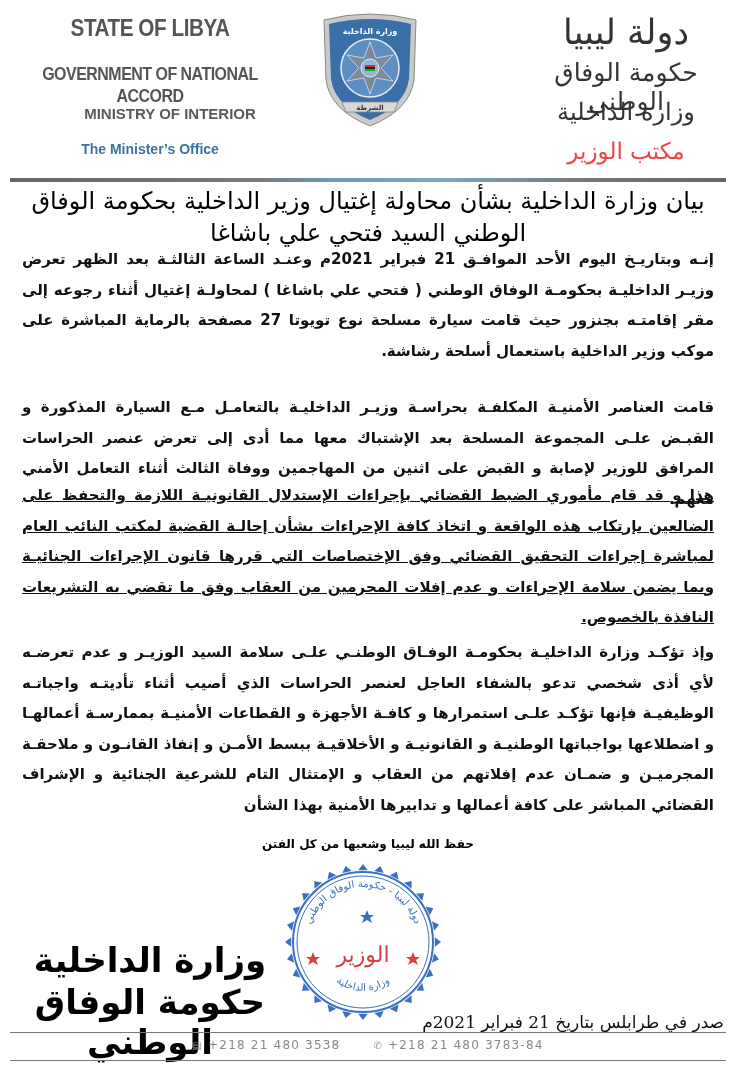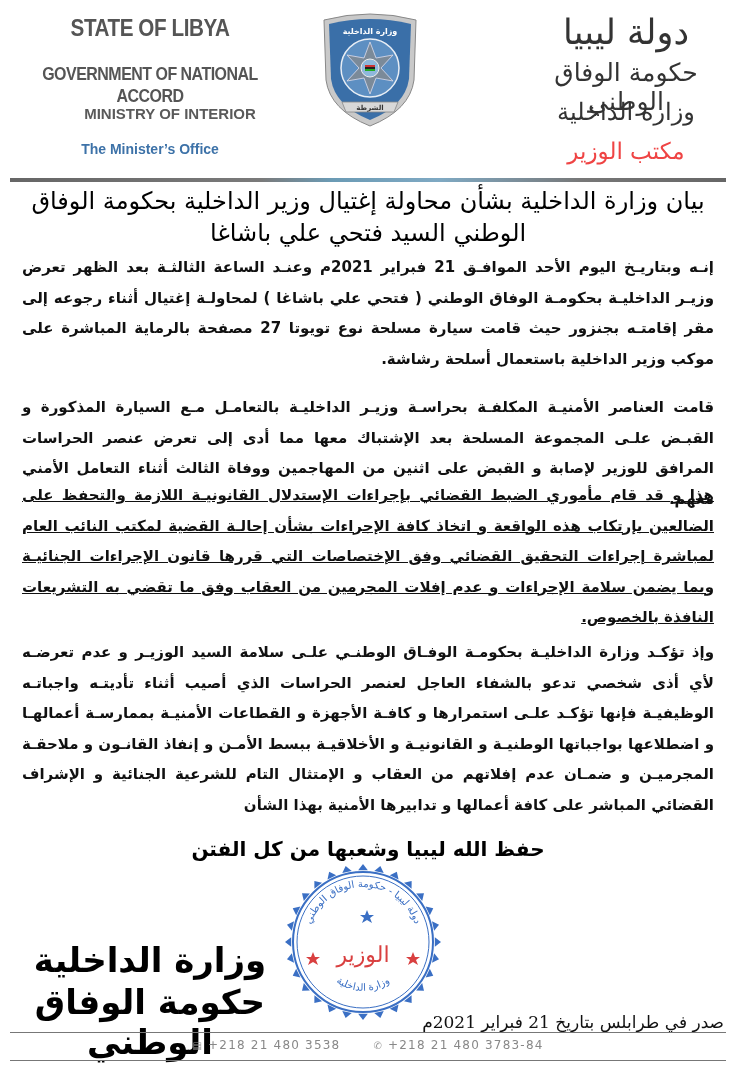--- a/index.html
+++ b/index.html
@@ -25,27 +25,27 @@
   .hdr-rule { position: absolute; left: 10px; right: 10px; top: 178px; height: 4px;
     background: linear-gradient(90deg, #666 0%, #7a7a7a 35%, #6b9bb5 45%, #7fa9c3 60%, #777 80%, #666 100%); }
 
   
   .title { position: absolute; left: 20px; right: 20px; top: 185px; direction: rtl; text-align: center;
     font-family: "DejaVu Sans", sans-serif; font-weight: normal; font-size: 24px; line-height: 32px; color: #000; }
 
   
   .para { position: absolute; left: 22px; right: 22px; direction: rtl; text-align: justify; text-align-last: right;
     font-family: "DejaVu Sans", sans-serif; font-weight: bold; font-size: 15px; line-height: 30.5px; color: #111; }
-  #p1 { top: 252px; }
+  #p1 { top: 244px; }
   #p2 { top: 392px; }
   #p3 { top: 480px; text-decoration: underline; }
   #p4 { top: 637px; }
 
   .closing { position: absolute; left: 0; right: 0; top: 837px; direction: rtl; text-align: center;
-    font-family: "DejaVu Sans", sans-serif; font-weight: bold; font-size: 20px; }
+    font-family: "DejaVu Sans", sans-serif; font-weight: bold; font-size: 12px; }
 
   
   .stamp { position: absolute; left: 283px; top: 862px; width: 160px; height: 160px; }
 
   
   .sig { position: absolute; left: 10px; width: 280px; direction: rtl; text-align: center;
     font-family: "DejaVu Sans", sans-serif; font-weight: bold; color: #000; }
   .sig1 { top: 940px; font-size: 34px; }
   .sig2 { top: 982px; font-size: 34px; }
 

